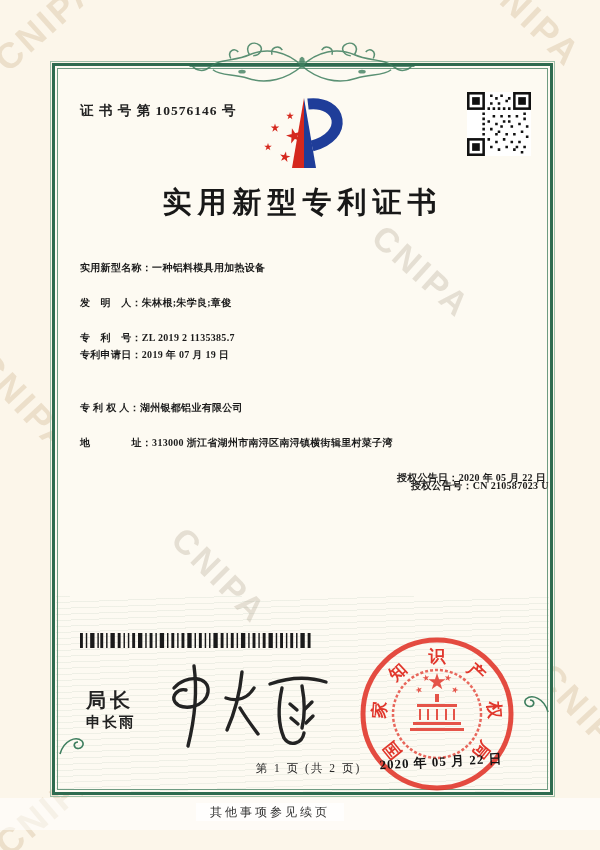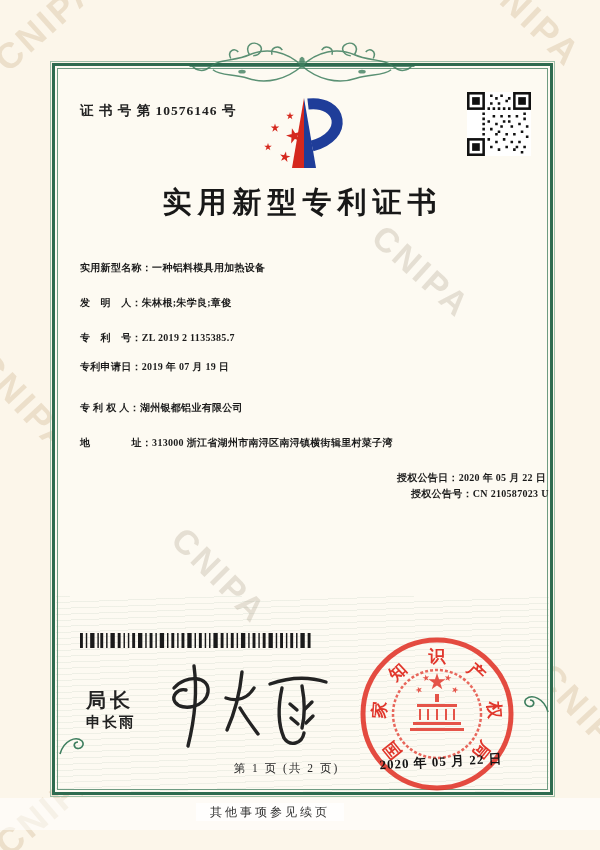--- a/index.html
+++ b/index.html
@@ -41,38 +41,38 @@
   .logo { position:absolute; left:248px; top:90px; width:106px; height:86px; }
   .qr { position:absolute; left:467px; top:92px; width:64px; height:64px; }
   .doc-title {
     position:absolute; left:52px; top:183px; width:501px; text-align:center;
     font-size:29px; font-weight:700; letter-spacing:6px; padding-left:0; color:#181818;
   }
   
   .row { position:absolute; left:80px; font-size:10px; letter-spacing:0.3px; white-space:nowrap;text-align:right; }
   .row .lbl { font-weight:600; color:#1b1b1b; }
   .row .val { font-weight:600; color:#1b1b1b; }
-  .grant-right { position:absolute; left:315px; top:16px; }
+  .grant-right { position:absolute; left:315px; top:8px; }
   
   .body-text {
     position:absolute; left:80px; top:497px; width:450px;
     font-size:12.3px; line-height:1.78; text-align:justify; color:#242424; font-weight:500;
   }
   .body-text p { text-indent:2em; }
   
   .barcode { position:absolute; left:80px; top:633px; width:232px; height:15px; }
   .director-title { position:absolute; left:86px; top:687px; font-size:20px; font-weight:700; letter-spacing:4px; color:#222; }
   .director-name  { position:absolute; left:86px; top:713px; font-size:14.5px; font-weight:700; letter-spacing:2px; color:#222; }
   .signature { position:absolute; left:150px; top:660px; width:185px; height:90px; }
   .seal { position:absolute; left:355px; top:632px; width:164px; height:164px; opacity:0.95; }
   .seal-date {
     position:absolute; left:366px; top:753px; width:150px; text-align:center;
     font-size:13px; font-weight:700; letter-spacing:1px; color:#141414; transform:rotate(-3deg);
   }
-  .page-indicator { position:absolute; left:36px; top:761px; width:501px; text-align:center; font-size:11.5px; letter-spacing:2px; color:#2a2a2a; }
+  .page-indicator { position:absolute; left:58px; top:761px; width:501px; text-align:center; font-size:11.5px; letter-spacing:2px; color:#2a2a2a; }
   .continuation-note { position:absolute; left:0; top:804px; width:540px; text-align:center; font-size:12px; letter-spacing:3px; color:#333; }
   .continuation-note span { background:rgba(255,255,255,0.8); padding:2px 14px; }
 </style>
 </head>
 <body>
 
 <div class="page">
 
   <span class="wm" style="left:-16px; top:2px; transform:rotate(-42deg);">CNIPA</span>
   <span class="wm" style="left:468px; top:-4px; transform:rotate(44deg);">CNIPA</span>
@@ -166,21 +166,21 @@
 
   <div class="row" style="top:261px;">
     <span class="lbl">实用新型名称：</span><span class="val">一种铝料模具用加热设备</span>
   </div>
   <div class="row" style="top:296px;">
     <span class="lbl">发　明　人：</span><span class="val">朱林根;朱学良;章俊</span>
   </div>
   <div class="row" style="top:331px;">
     <span class="lbl">专　利　号：</span><span class="val">ZL 2019 2 1135385.7</span>
   </div>
-  <div class="row" style="top:360px;">
+  <div class="row" style="top:348px;">
     <span class="lbl">专利申请日：</span><span class="val">2019 年 07 月 19 日</span>
   </div>
   <div class="row" style="top:401px;">
     <span class="lbl">专 利 权 人：</span><span class="val">湖州银都铝业有限公司</span>
   </div>
   <div class="row" style="top:436px;">
     <span class="lbl">地　　　　址：</span><span class="val">313000 浙江省湖州市南浔区南浔镇横街辑里村菜子湾</span>
   </div>
 
   <div class="row" style="top:471px; width:450px;margin-left:16px;">

